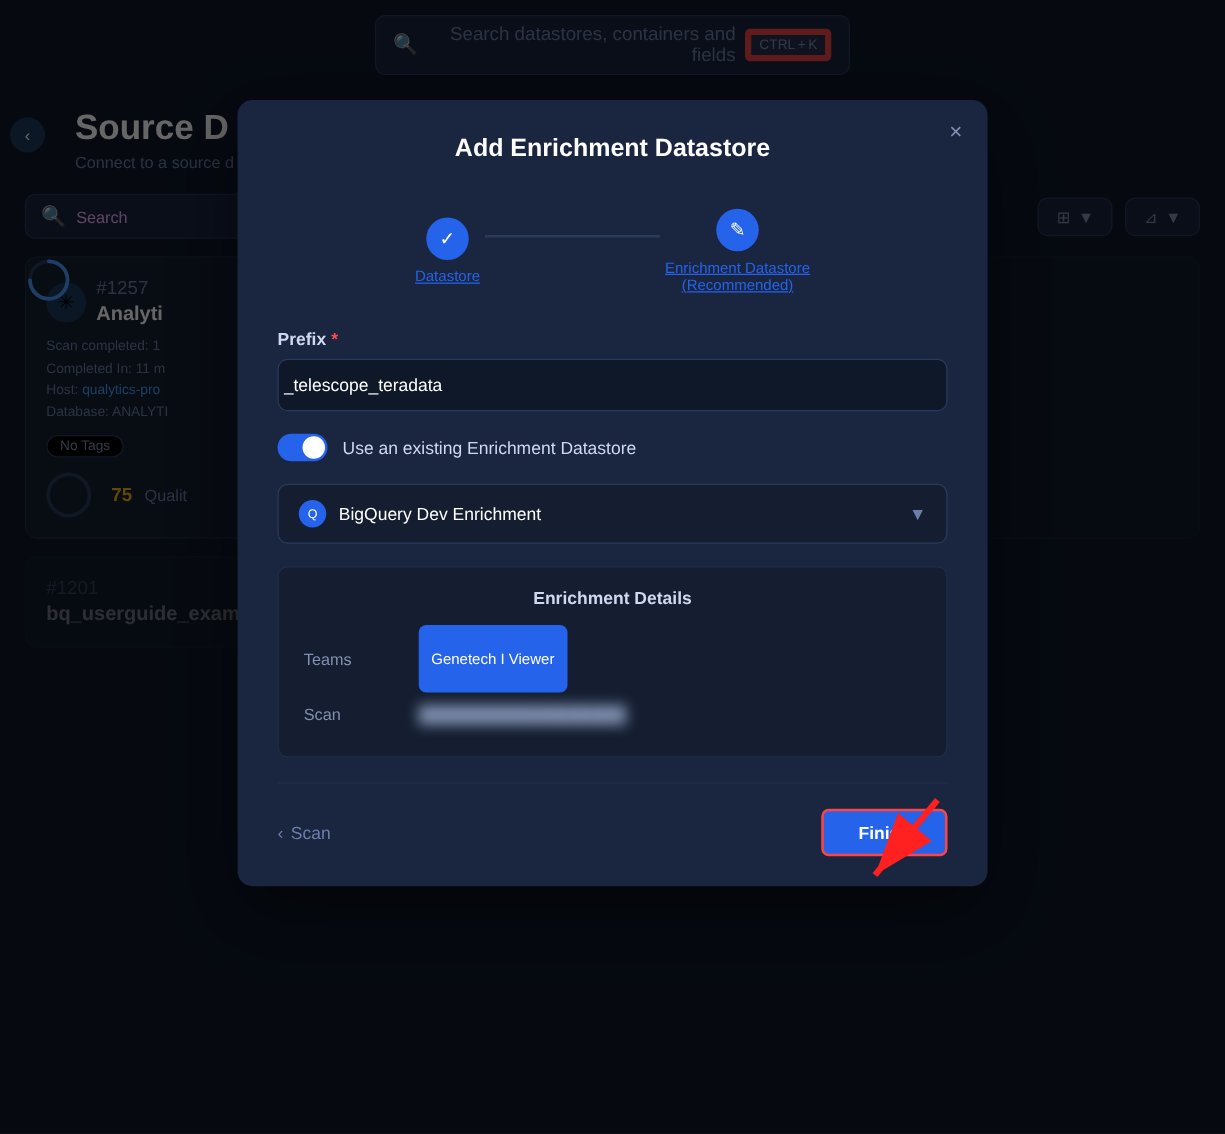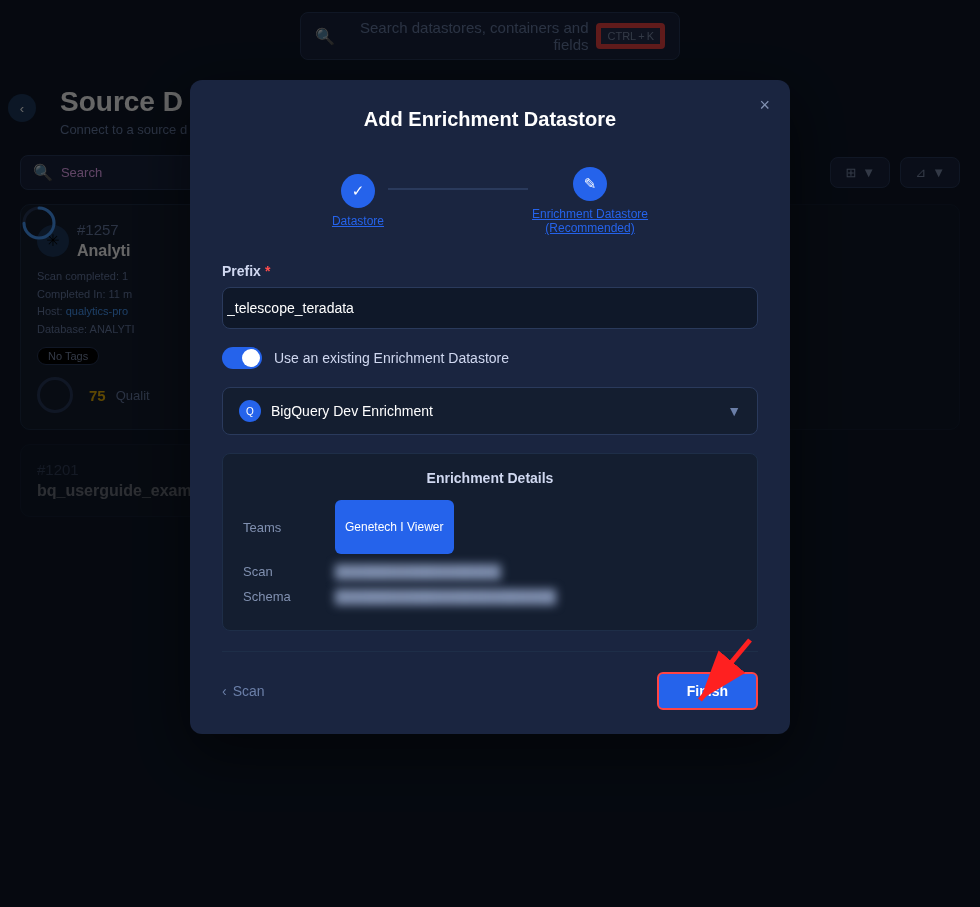--- a/index.html
+++ b/index.html
@@ -637,24 +637,20 @@
       <div class="enrichment-details-title">Enrichment Details</div>
 
       <div class="detail-row">
         <span class="detail-key">Teams</span>
         <span class="badge-blue">Genetech I Viewer</span>
       </div>
       <div class="detail-row">
         <span class="detail-key">Scan</span>
         <span class="detail-value blurred">██████████████████</span>
       </div>
-      <div class="detail-row">
-        <span class="detail-key">Schema</span>
-        <span class="detail-value blurred">████████████████████████</span>
-      </div>
     </div>
 
     <hr class="modal-divider">
 
     
     <div class="modal-footer">
       <div class="back-link">
         <span>‹</span>
         <span>Scan</span>
       </div>

